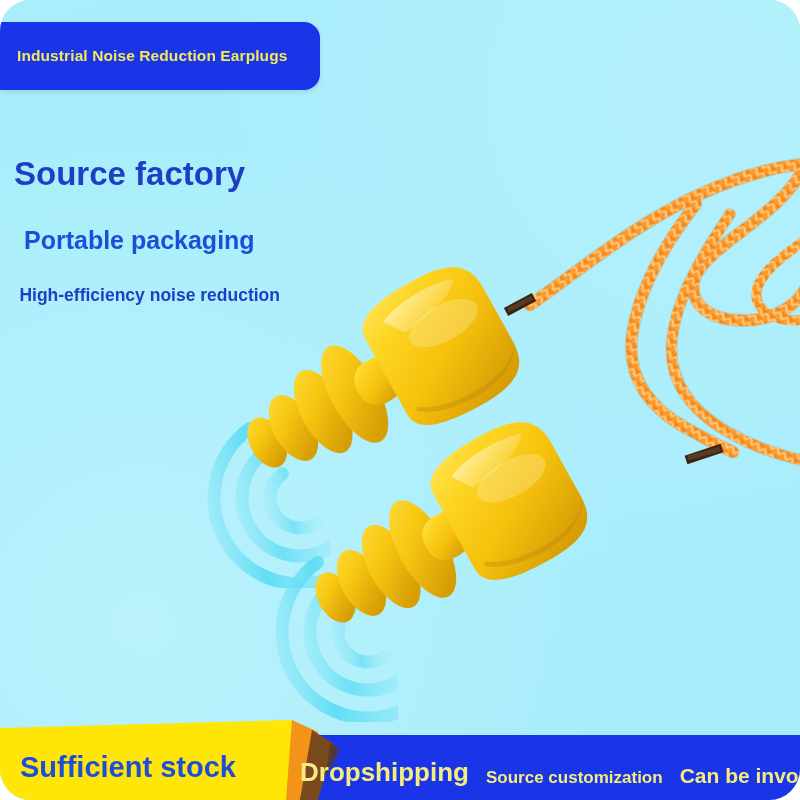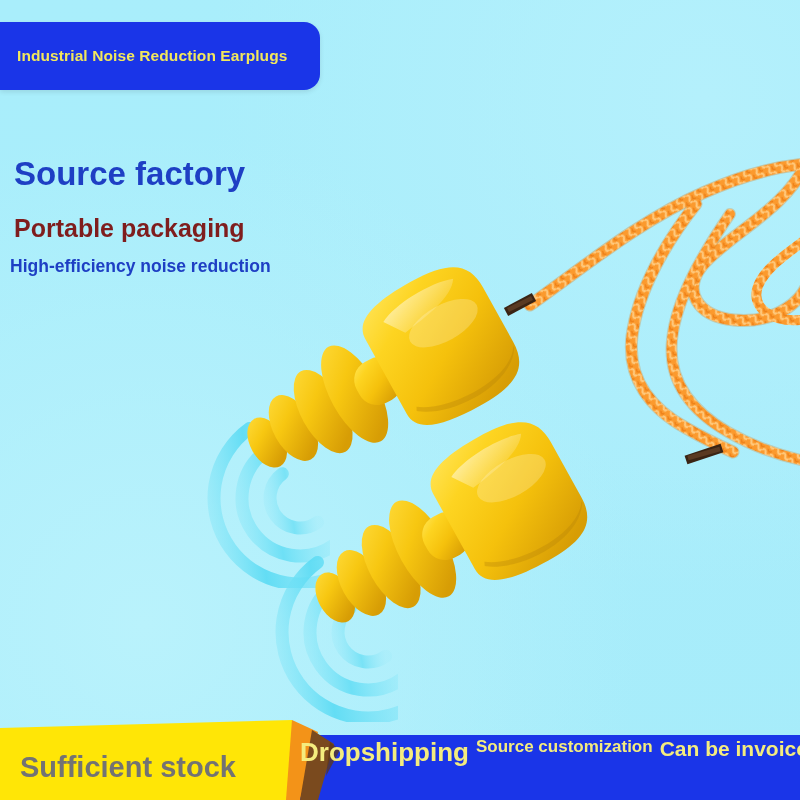--- a/index.html
+++ b/index.html
@@ -10,20 +10,21 @@
     overflow: hidden;
     font-family: "Liberation Sans", sans-serif;
   }
 
   #poster {
     position: relative;
     width: 800px;
     height: 800px;
     background: #aaeefb;
     overflow: hidden;
+    border-radius: 31px;
   }
 
   
   .bg-wash {
     position: absolute;
     inset: 0;
     background:
       radial-gradient(circle at 18% 78%, #b9f2fc 0%, rgba(185,242,252,0) 55%),
       radial-gradient(circle at 88% 12%, #b4f0fc 0%, rgba(180,240,252,0) 50%),
       linear-gradient(160deg, #a9eefb 0%, #a9edfb 60%, #a6ecfa 100%);
@@ -62,35 +63,35 @@
   }
   .feature-1 {
     color: #1e3fc4;
     font-size: 33px;
     font-weight: bold;
     padding-left: 14px;
     line-height: 1.18;
     white-space: nowrap;
   }
   .feature-2 {
-    color: #7f1d1d;
+    color: #1d4ed8;
     font-size: 25px;
     font-weight: bold;
-    padding-left: 14px;
-    margin-top: 20px;
+    padding-left: 24px;
+    margin-top: 32px;
     line-height: 1.18;
     white-space: nowrap;
   }
   .feature-3 {
     color: #1e3fc4;
     font-size: 17.5px;
     font-weight: bold;
-    margin-top: 12px;
+    margin-top: 29px;
     line-height: 1.35;
-    text-align: left;
+    text-align: right;
     width: 270px;
     padding-left: 10px;
   }
 
   
   .waves {
     position: absolute;
     pointer-events: none;
   }
   .waves-top { left: 150px; top: 398px; }
@@ -129,34 +130,34 @@
     position: absolute;
     left: 0;
     bottom: 0;
     width: 350px;
     height: 80px;
   }
   .bottom-text-left {
     position: absolute;
     left: 20px;
     bottom: 16px;
-    color: #737373;
+    color: #1d4ed8;
     font-size: 29px;
     font-weight: bold;
     white-space: nowrap;
     z-index: 6;
   }
   .bottom-text-right {
     position: absolute;
     left: 300px;
-    bottom: 32px;
+    bottom: 12px;
     width: 500px;
     display: flex;
-    align-items: flex-start;
-    gap: 7px;
+    align-items: flex-end;
+    gap: 17px;
     z-index: 6;
     white-space: nowrap;
   }
   .bt-drop {
     color: #f4ec7e;
     font-size: 26px;
     font-weight: bold;
   }
   .bt-support {
     color: #f4ec7e;

